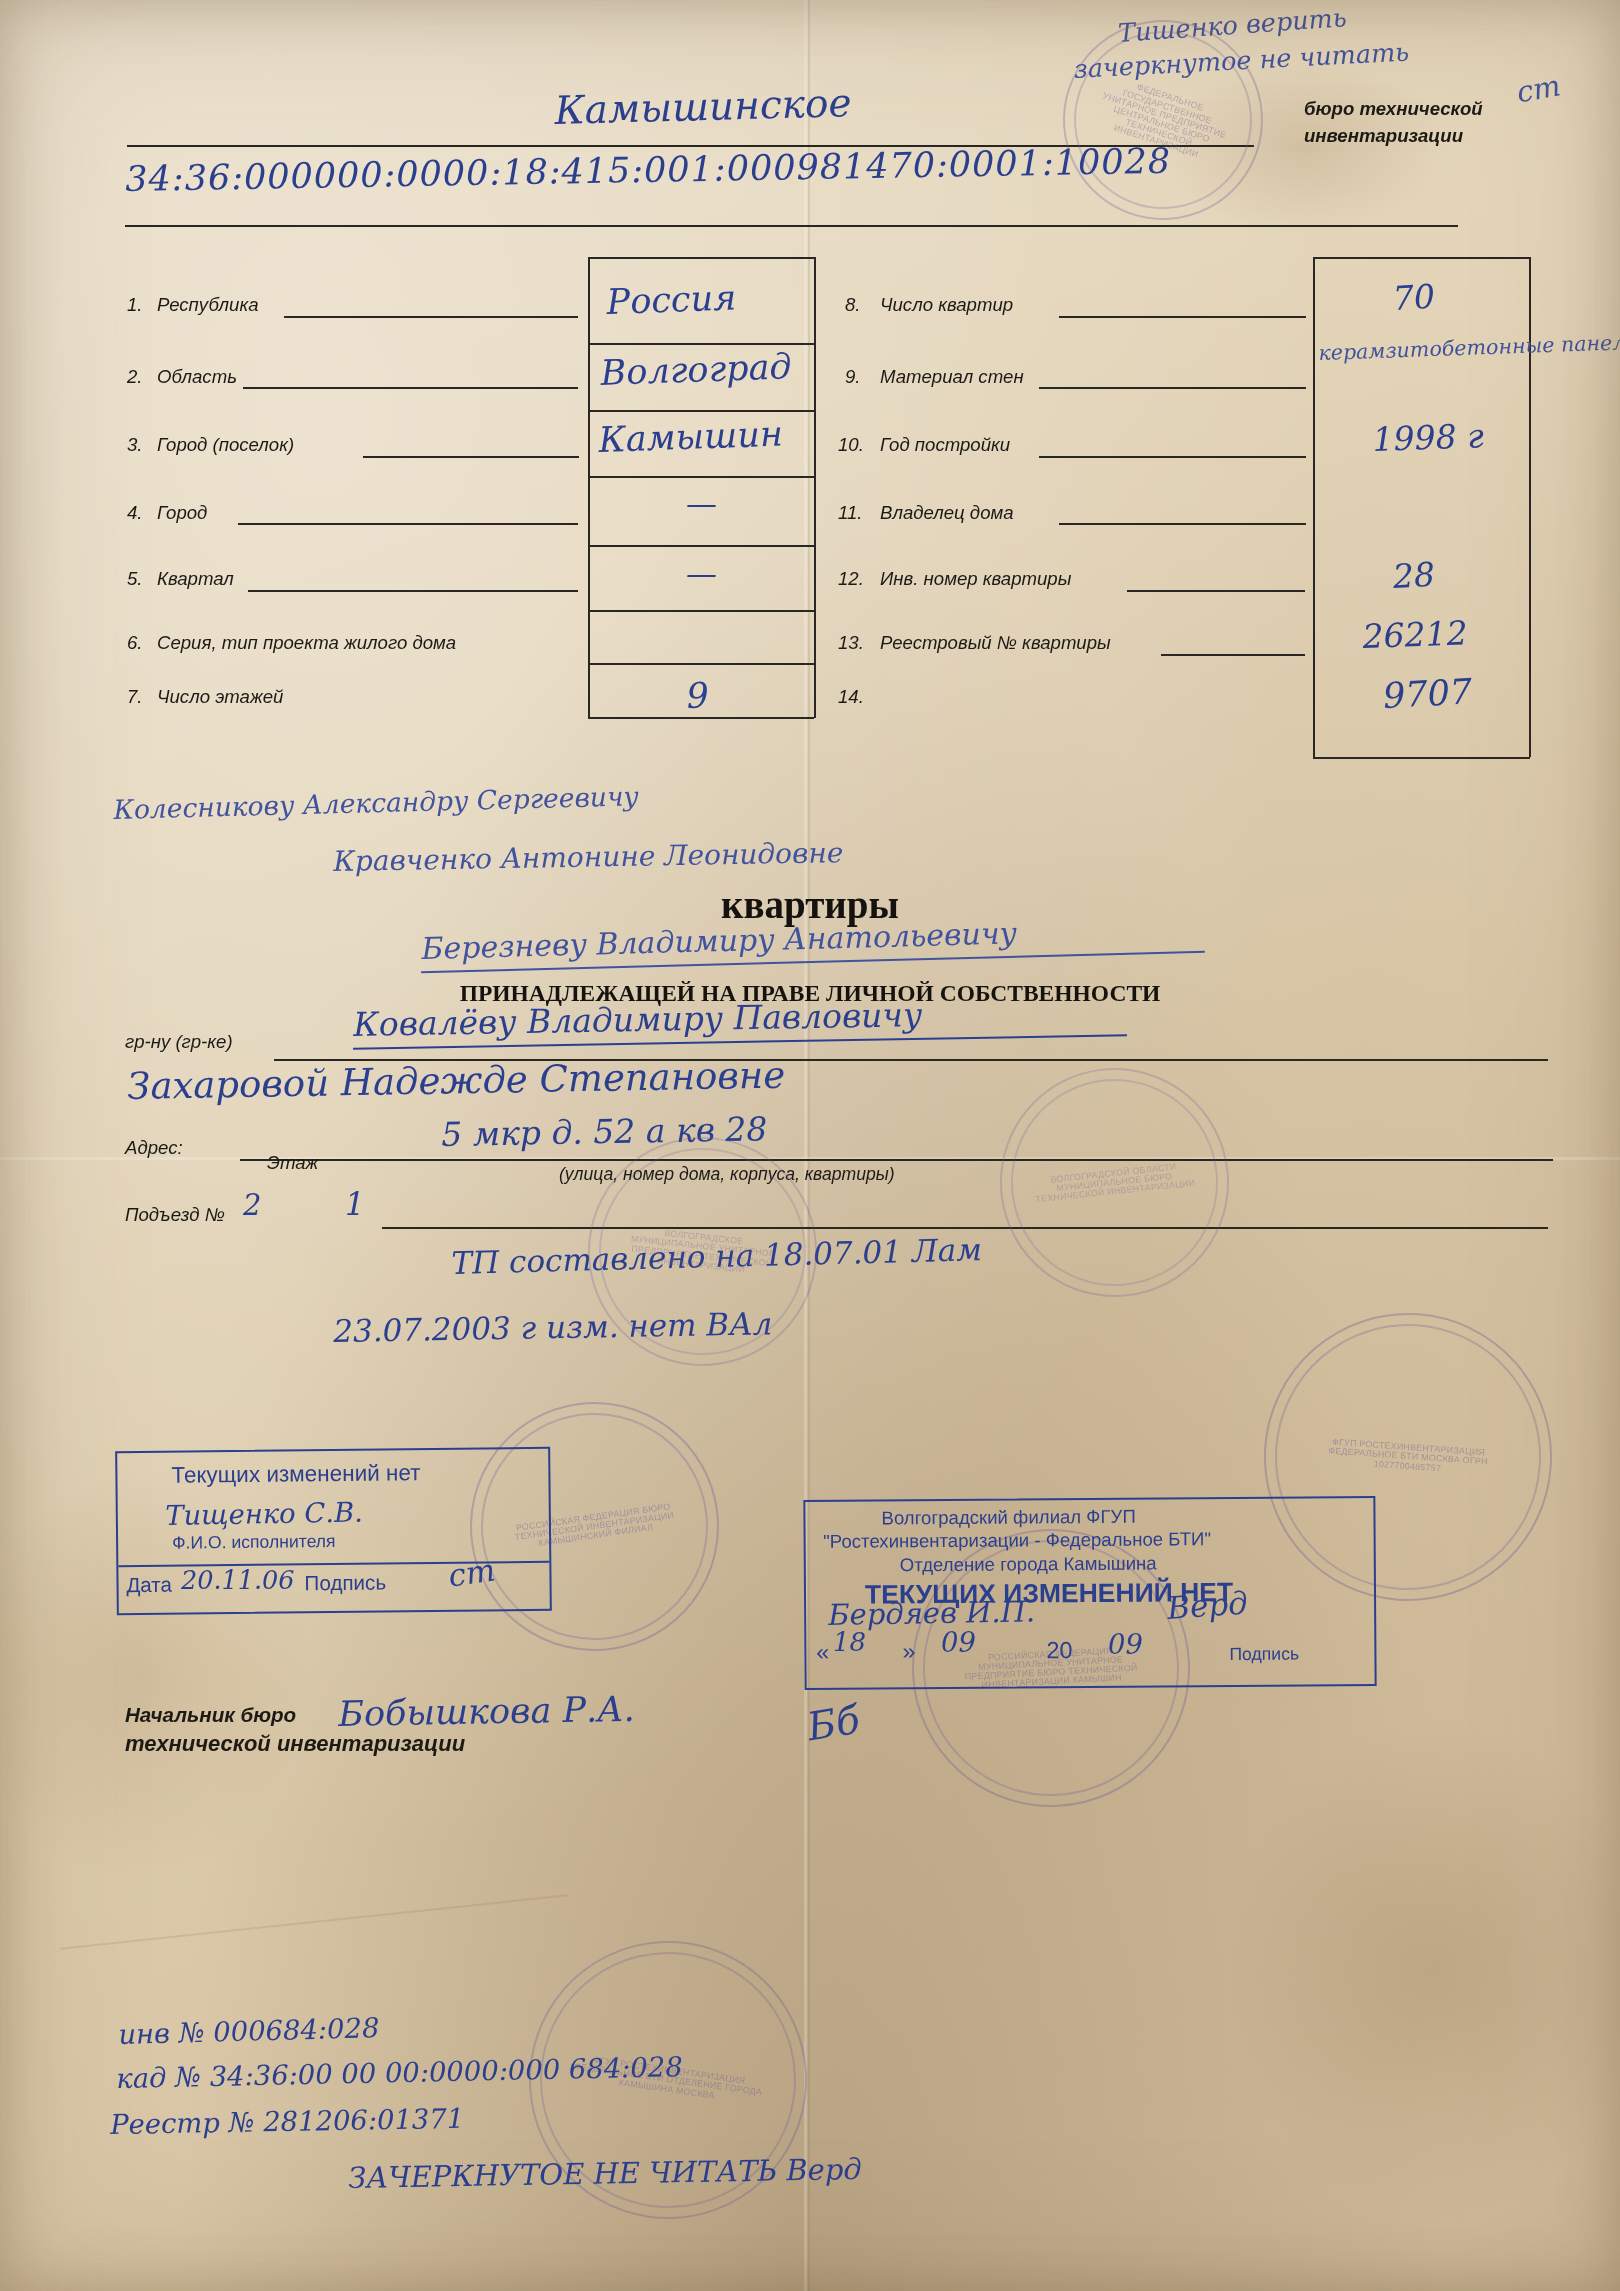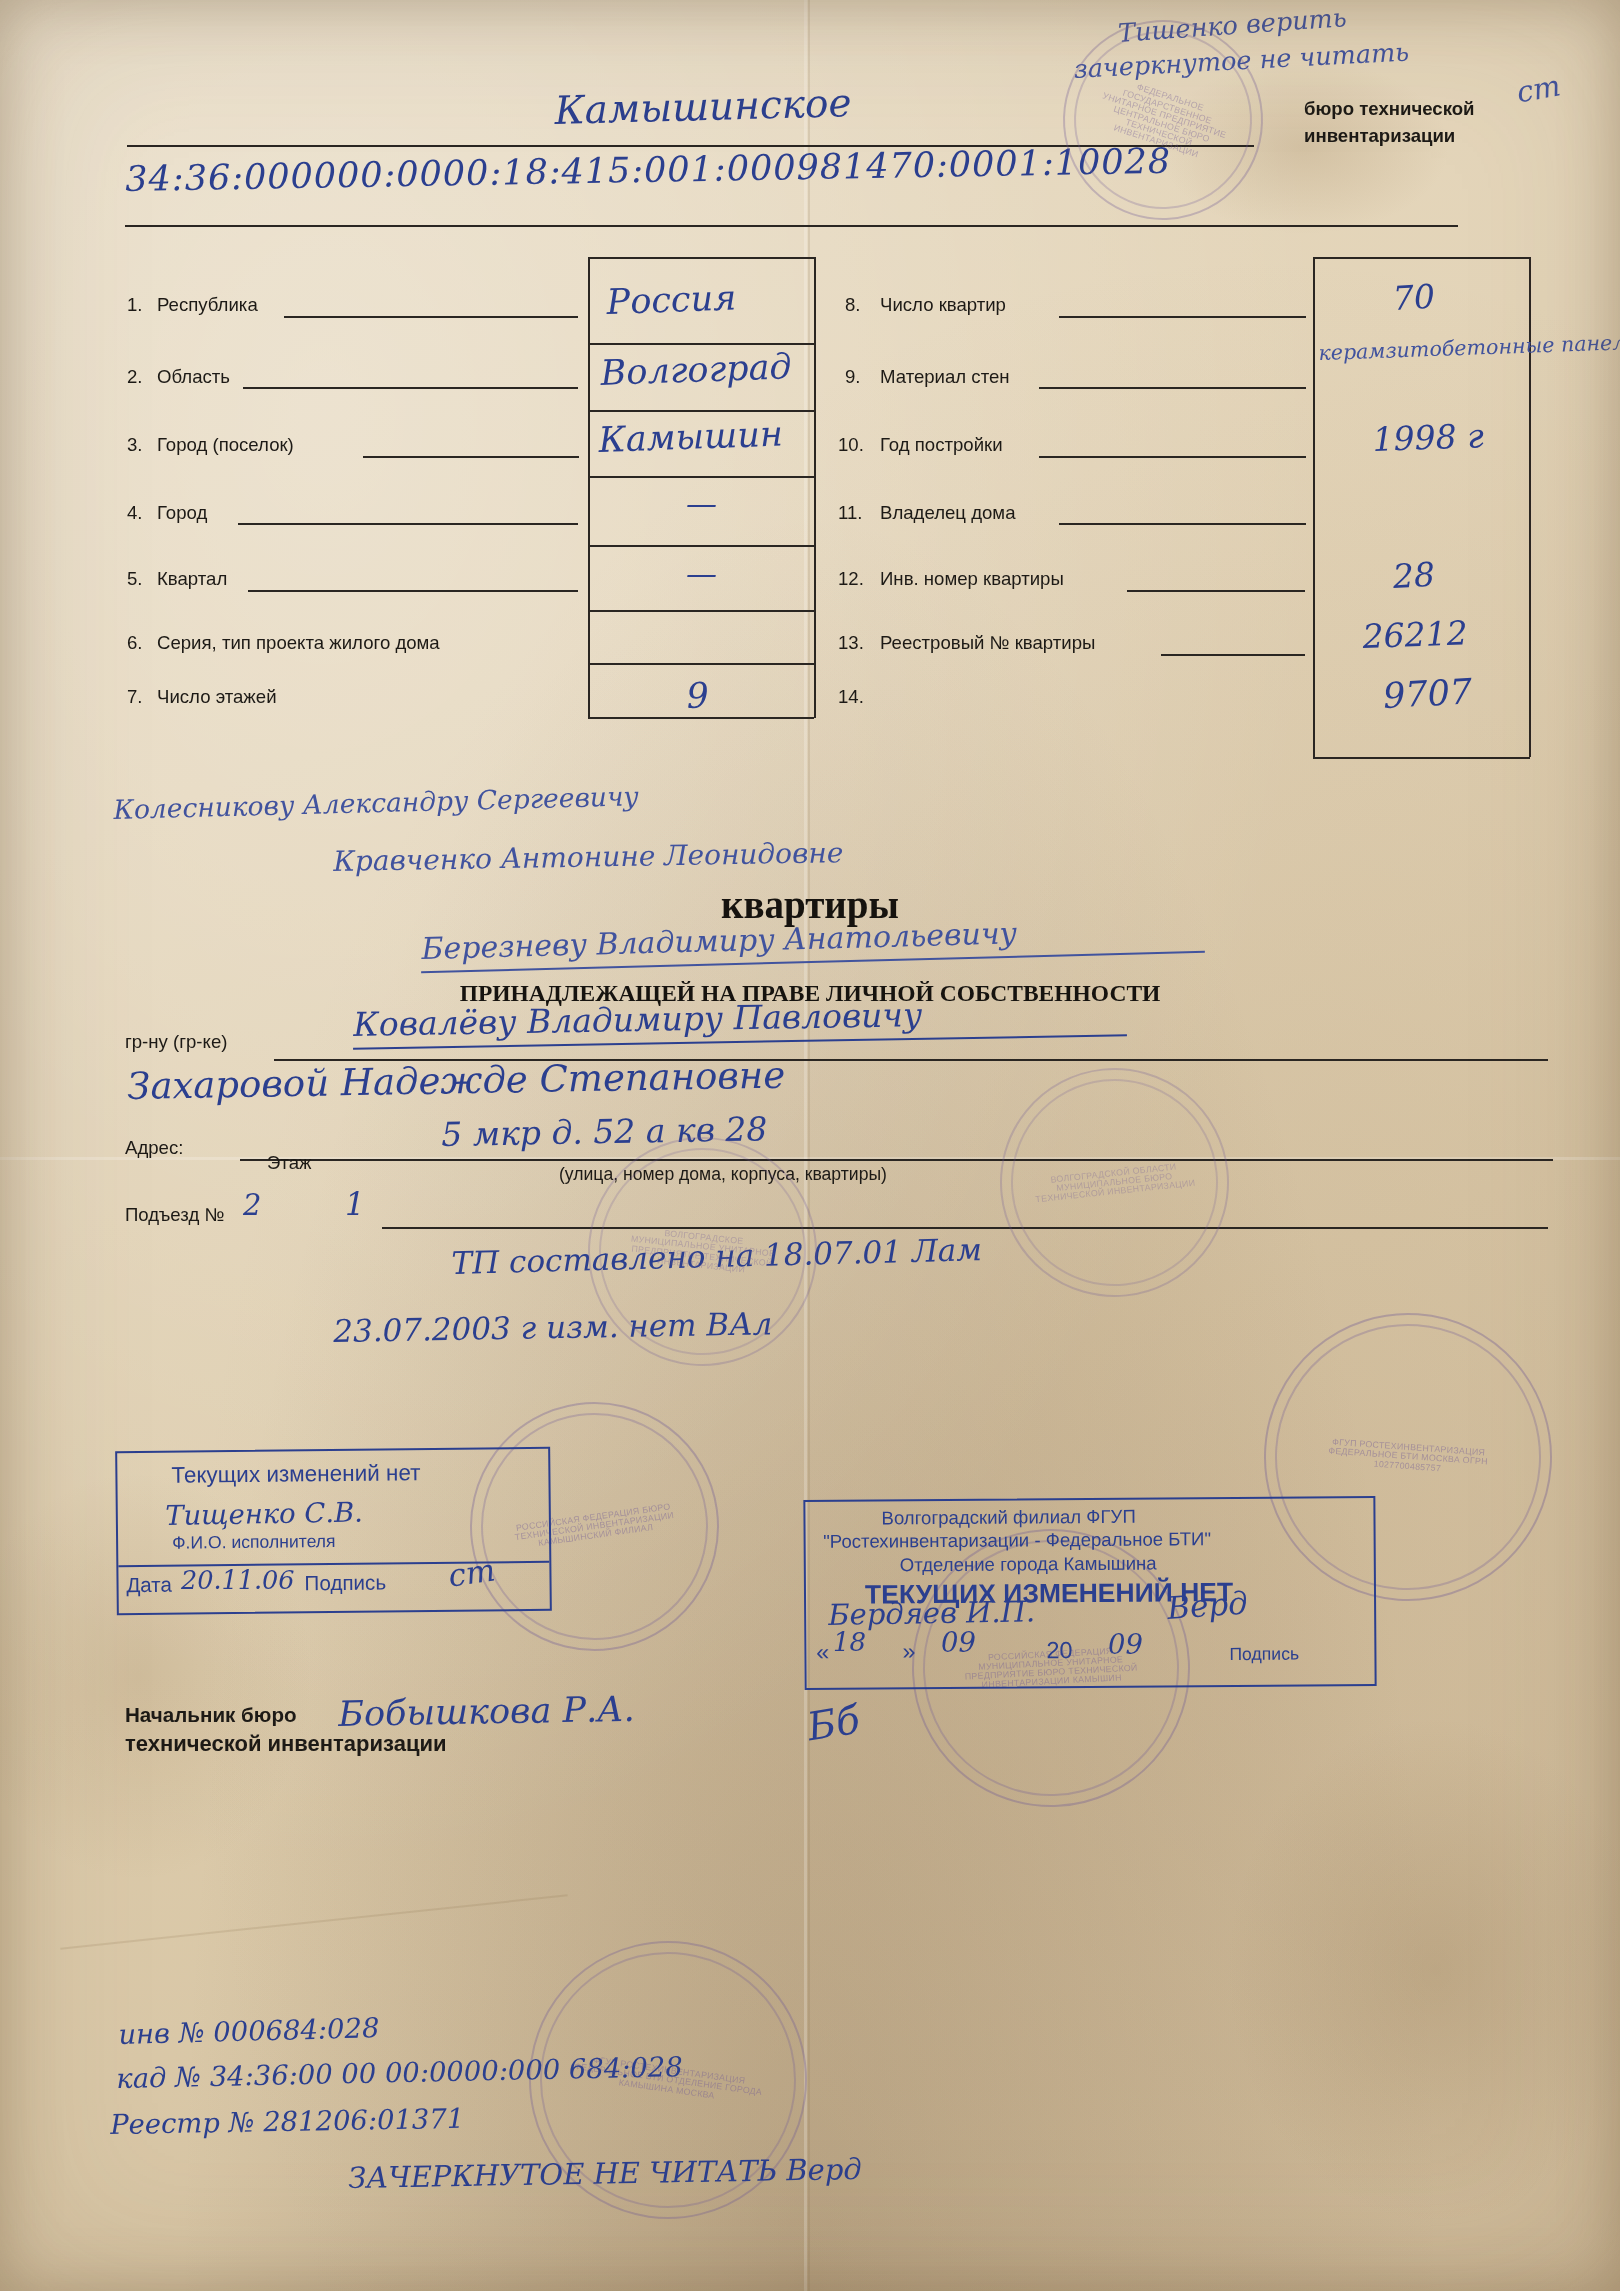--- a/index.html
+++ b/index.html
@@ -35,21 +35,21 @@
     pointer-events:none;
   }
   .stain{
     position:absolute;border-radius:50%;
     pointer-events:none;
   }
 
   
   #content{position:absolute;inset:0;}
 
-  .t{position:absolute;color:#1d1a16;font-size:18.6px;white-space:nowrap;}
+  .t{position:absolute;color:#1d1a16;font-size:18.6px;white-space:nowrap;font-style:italic;}
   .tb{font-weight:bold;}
   .line{position:absolute;background:#2a2622;height:1.5px;}
   .vline{position:absolute;background:#2a2622;width:1.5px;}
 
   
   .hw{
     position:absolute;
     font-family:"DejaVu Serif", serif;
     font-style:italic;
     color:#2b3f8f;

